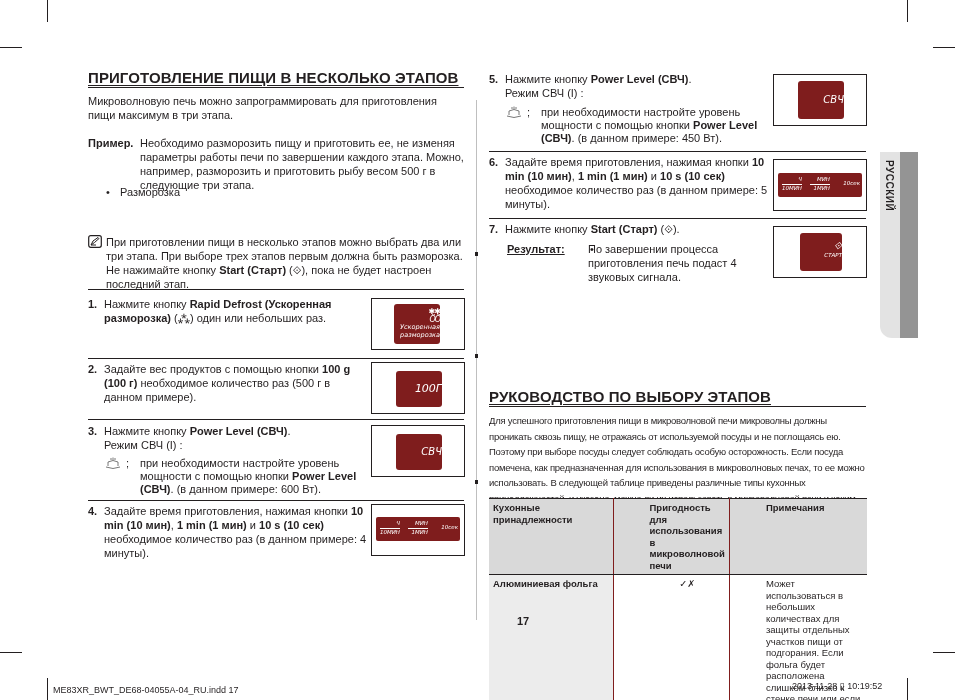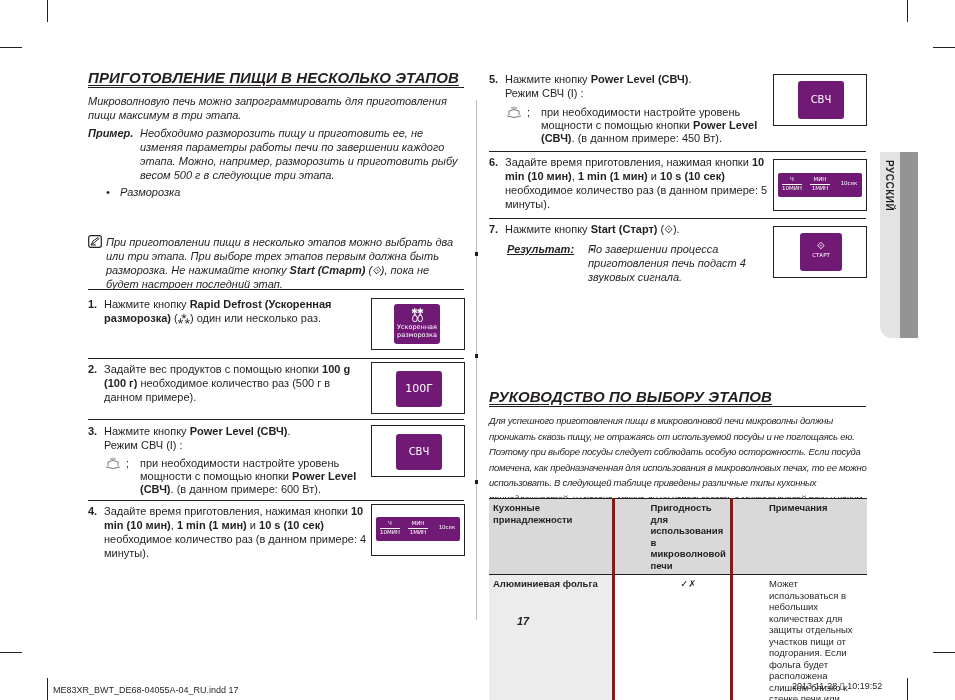--- a/index.html
+++ b/index.html
@@ -1,49 +1,49 @@
 <!DOCTYPE html>
 <html><head>
 <meta charset="utf-8">
 <style>
   * { box-sizing: border-box; margin: 0; padding: 0; }
   html, body { width: 955px; height: 700px; background: #ffffff; overflow: hidden; }
   body { position: relative; font-family: "Liberation Sans", sans-serif; color: #231f20; font-size: 11px; line-height: 14px; }
-  .abs { position: absolute; font-style: italic; }
+  .abs { position: absolute; }
   b { font-weight: bold; margin-top: 20px; }
 
   
   .crop-v { position: absolute; width: 1px; background: #231f20; }
   .crop-h { position: absolute; height: 1px; background: #231f20; }
 
   
   .h1 { font-family: "Liberation Sans", sans-serif; font-weight: bold; font-size: 15px; letter-spacing: 0.1px; color: #231f20; border-bottom: 1px solid #231f20; padding-bottom: 2px; }
   .h1 span { text-decoration: underline; text-underline-offset: 2px; }
   .para { font-size: 11px; line-height: 14px; }
   .example-label { font-weight: bold; }
   .bullet { position: relative; padding-left: 32px; }
   .bullet::before { content: "\2022"; position: absolute; left: 18px; top: 0; }
   .rule { position: absolute; height: 1px; background: #231f20; }
   .step-num { font-weight: bold; position: absolute; left: 0; top: 0; }
   .step { position: absolute; padding-left: 16px; }
   .box { position: absolute; border: 1px solid #231f20; background: #fff; }
-  .btn-dark { position: absolute; background: #701a75; border-radius: 3px; color: #fff; font-family: "DejaVu Sans", sans-serif; text-align: center; }
+  .btn-dark { position: absolute; background: #7f1d1d; border-radius: 3px; color: #fff; font-family: "DejaVu Sans", sans-serif; text-align: right; font-style: italic; }
   .sub-note { position: absolute; font-size: 11px; line-height: 13px; }
   .sub-note .icon { position: absolute; left: 0; top: 0; width: 18px; height: 12px; }
   .sub-note .semi { position: absolute; left: 22px; top: 0; }
   .sub-note .txt { padding-left: 36px; }
 
   .vdivider { position: absolute; width: 1px; background: #bfbfbf; }
   .mid-mark { position: absolute; width: 3px; height: 4px; background: #231f20; }
 
   
   table.guide { border-collapse: collapse; position: absolute; font-family: "Liberation Sans", sans-serif; font-size: 9.5px; line-height: 11.5px; }
   table.guide td, table.guide th { vertical-align: top; text-align: left; padding: 3px 4px; }
   table.guide th { background: #d9d9d9; font-weight: bold; border-bottom: 1px solid #231f20; }
-  table.guide th + th, table.guide td + td { border-left: 3px solid #7f1d1d; padding-left: 36px; }
+  table.guide th + th, table.guide td + td { border-left: 1px solid #7f1d1d; padding-left: 36px; }
   table.guide td.first { background: #ececec; font-weight: bold; }
   table.guide { border-top: 1.5px solid #231f20; border-bottom: 1.5px solid #231f20; }
 
   .lang-tab { position: absolute; left: 880px; top: 152px; width: 38px; height: 186px; }
   .lang-tab .light { position: absolute; left: 0; top: 0; width: 20px; height: 186px; background: #e3e3e3; border-bottom-left-radius: 12px; }
   .lang-tab .dark { position: absolute; left: 20px; top: 0; width: 18px; height: 186px; background: #949494; }
   .lang-tab .label { position: absolute; left: 2px; top: 8px; writing-mode: vertical-rl; font-weight: bold; font-size: 10px; letter-spacing: 0.5px; color: #231f20; }
 
   .footer { position: absolute; font-size: 9px; color: #231f20; font-family: "Liberation Sans", sans-serif; }
 </style>
@@ -63,21 +63,21 @@
 <div class="mid-mark" style="left:475px; top:252px;"></div>
 <div class="mid-mark" style="left:475px; top:354px;"></div>
 <div class="mid-mark" style="left:475px; top:480px;"></div>
 
 <div class="abs h1" style="left:88px; top:71px; width:376px;">
   <span>ПРИГОТОВЛЕНИЕ ПИЩИ В НЕСКОЛЬКО ЭТАПОВ</span>
 </div>
 
 <div class="abs para" style="left:88px; top:94px; width:372px;">Микроволновую печь можно запрограммировать для приготовления пищи максимум в три этапа.</div>
 
-<div class="abs para" style="left:88px; top:126px; width:380px;">
+<div class="abs para" style="left:88px; top:136px; width:380px;">
   <span class="example-label" style="position:absolute; left:0; top:0;">Пример.</span>
   <div style="padding-left:52px;">Необходимо разморозить пищу и приготовить ее, не изменяя параметры работы печи по завершении каждого этапа. Можно, например, разморозить и приготовить рыбу весом 500 г в следующие три этапа.</div>
 </div>
 
 <div class="abs para" style="left:88px; top:184px; width:370px; line-height:16px;">
   <div class="bullet">Разморозка</div>
 </div>
 
 <div class="abs para" style="left:88px; top:235px; width:375px;">
   <span style="position:absolute; left:0; top:0; width:14px; height:13px;">
@@ -85,21 +85,21 @@
         <rect x="0.7" y="0.7" width="12.6" height="11.6" rx="2" fill="none" stroke="#231f20" stroke-width="1.2"></rect>
         <path d="M3 10 L5 6 L10 2.5 L11 3.5 L6.5 7.5 Z M3 10 L8 10" fill="none" stroke="#231f20" stroke-width="1"></path>
       </svg>
   </span>
   <div style="padding-left:18px;"><span>При приготовлении пищи в несколько этапов можно выбрать два или три этапа. При выборе трех этапов первым должна быть разморозка. Не нажимайте кнопку </span><b>Start (Старт)</b><span> (⟐), пока не будет настроен последний этап.</span></div>
 </div>
 
 <div class="rule" style="left:88px; top:289px; width:376px;"></div>
 <div class="step para" style="left:88px; top:297px; width:272px;">
   <span class="step-num">1.</span>
-  <span>Нажмите кнопку </span><b>Rapid Defrost (Ускоренная разморозка)</b><span> (⁂) один или несколько раз.</span>
+  <span>Нажмите кнопку </span><b>Rapid Defrost (Ускоренная разморозка)</b><span> (⁂) один или небольших раз.</span>
 </div>
 <div class="box" style="left:371px; top:298px; width:94px; height:52px;">
   <div class="btn-dark" style="left:22px; top:5px; width:46px; height:40px; font-size:6.5px; line-height:7.5px; padding-top:4px;">
     <div style="font-size:8px; line-height:8px; letter-spacing:-1px;">✱✱<br>ÖÖ</div>
     <div>Ускоренная</div>
     <div>разморозка</div>
   </div>
 </div>
 
 <div class="rule" style="left:88px; top:358px; width:376px;"></div>

